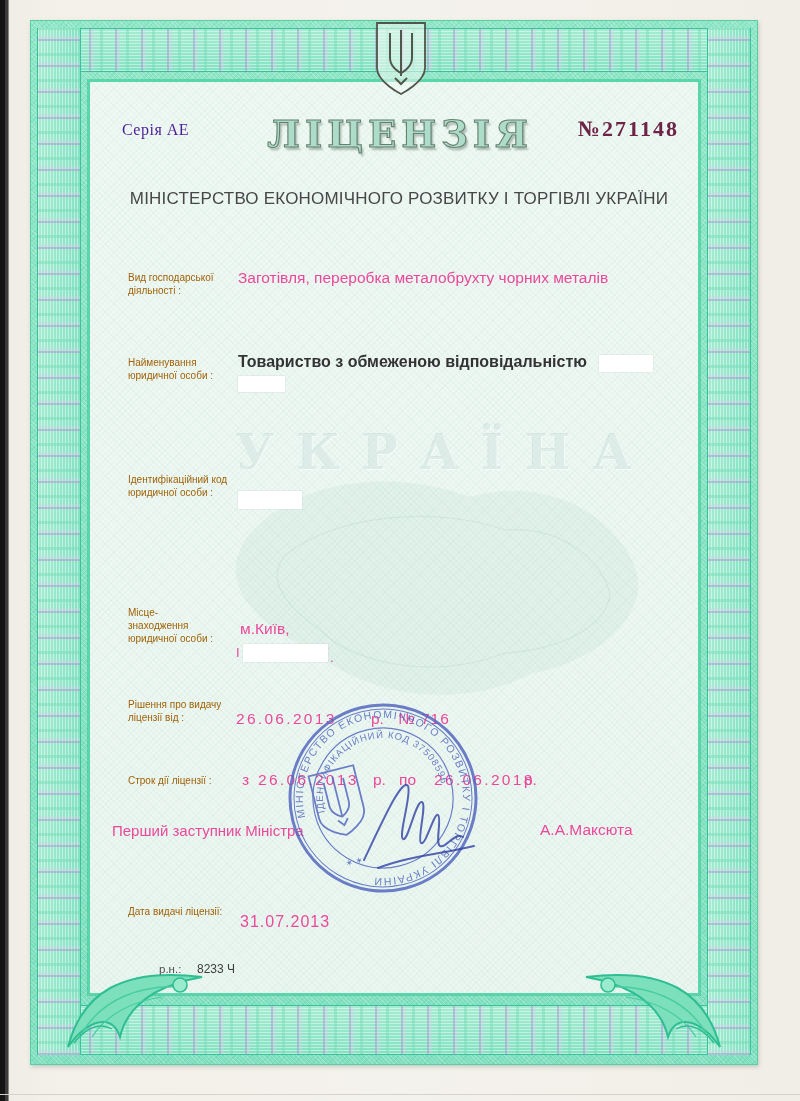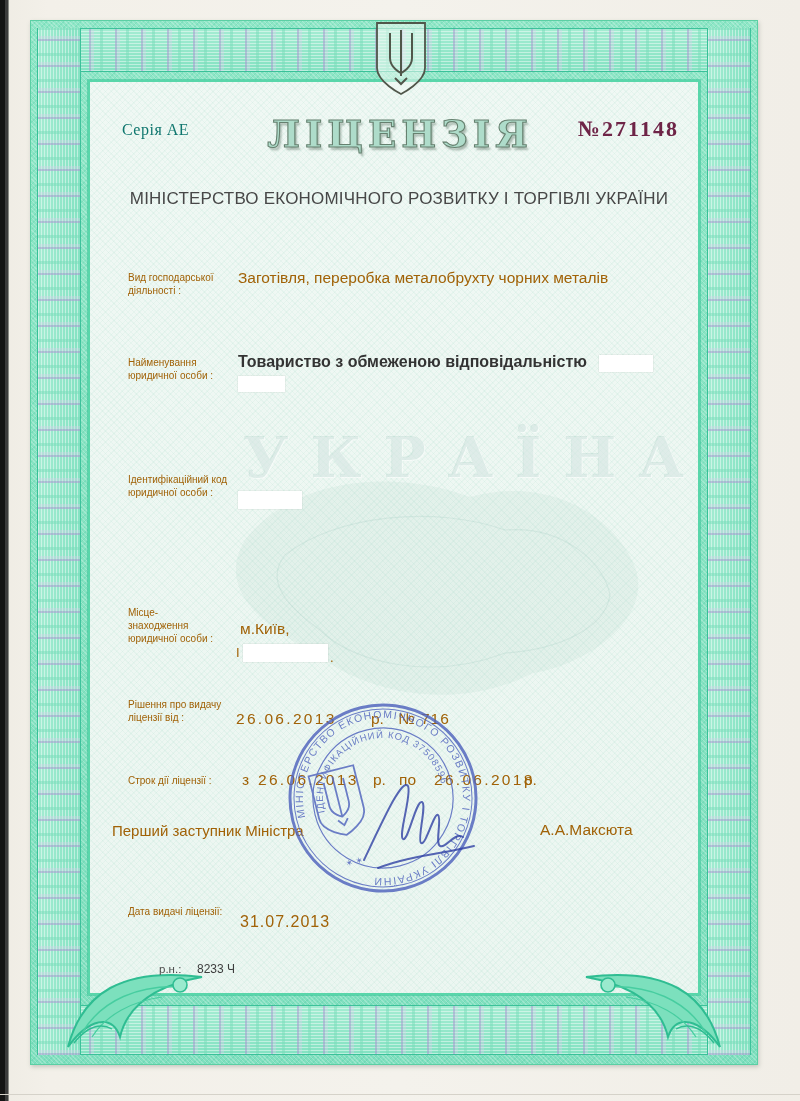--- a/index.html
+++ b/index.html
@@ -42,39 +42,39 @@
       linear-gradient(#f0f8f4,#ecf6f1);
     border:2px solid #59d6aa;box-shadow:0 0 0 1px rgba(47,189,146,.5);}
 
   .corner-floral{position:absolute;bottom:12px;pointer-events:none;}
   .corner-floral.bl{left:32px;}
   .corner-floral.br{right:32px;transform:scaleX(-1);}
 
   
   .emblem{position:absolute;left:374px;top:20px;}
   .series{position:absolute;left:122px;top:121px;font-family:"Liberation Serif",serif;
-    font-size:16px;color:#0f766e;letter-spacing:.5px;}
+    font-size:16px;color:#4c1d95;letter-spacing:.5px;}
   .title{position:absolute;left:50%;top:112px;transform:translateX(-50%);
     font-family:"DejaVu Serif",serif;font-weight:700;font-size:37px;letter-spacing:5px;
     color:#aedcca;-webkit-text-stroke:1.1px #66806f;
     text-shadow:2px 3px 2px rgba(90,115,100,.45);white-space:nowrap;}
   .licnum{position:absolute;left:578px;top:116px;font-family:"Liberation Serif",serif;
     font-weight:700;font-size:22px;letter-spacing:2px;color:#6e2447;}
   .ministry{position:absolute;left:90px;top:189px;width:618px;text-align:center;
     font-size:17px;color:#474747;letter-spacing:.2px;}
 
   
   .wm-text{position:absolute;left:235px;top:424px;font-family:"DejaVu Serif",serif;
-    font-weight:700;font-size:56px;letter-spacing:22px;color:rgba(128,182,168,.20);
-    text-shadow:1px 1px 0 rgba(255,255,255,.5);white-space:nowrap;margin-left:8px;}
+    font-weight:700;font-size:48px;letter-spacing:22px;color:rgba(128,182,168,.20);
+    text-shadow:1px 1px 0 rgba(255,255,255,.5);white-space:nowrap;}
   .wm-map{position:absolute;left:215px;top:455px;pointer-events:none;}
 
   
   .lbl{position:absolute;left:128px;width:140px;font-size:10px;line-height:1.3;color:#a16207;}
-  .val{position:absolute;font-size:15.5px;color:#a16207;white-space:nowrap;}
+  .val{position:absolute;font-size:15.5px;color:#ec4899;white-space:nowrap;}
   .val.bold{font-weight:700;font-size:16px;color:#333;}
   .tok{letter-spacing:2.3px;}
   .redact{position:absolute;background:#ffffff;box-shadow:0 0 1px rgba(150,160,155,.6);}
 
   
   .stamp{position:absolute;left:283px;top:698px;opacity:.82;transform:rotate(-14deg);}
   .sig{position:absolute;left:350px;top:758px;opacity:.9;}
 
   .small{font-size:11.5px;color:#4c4c4c;padding-left:47px;}
 </style>

